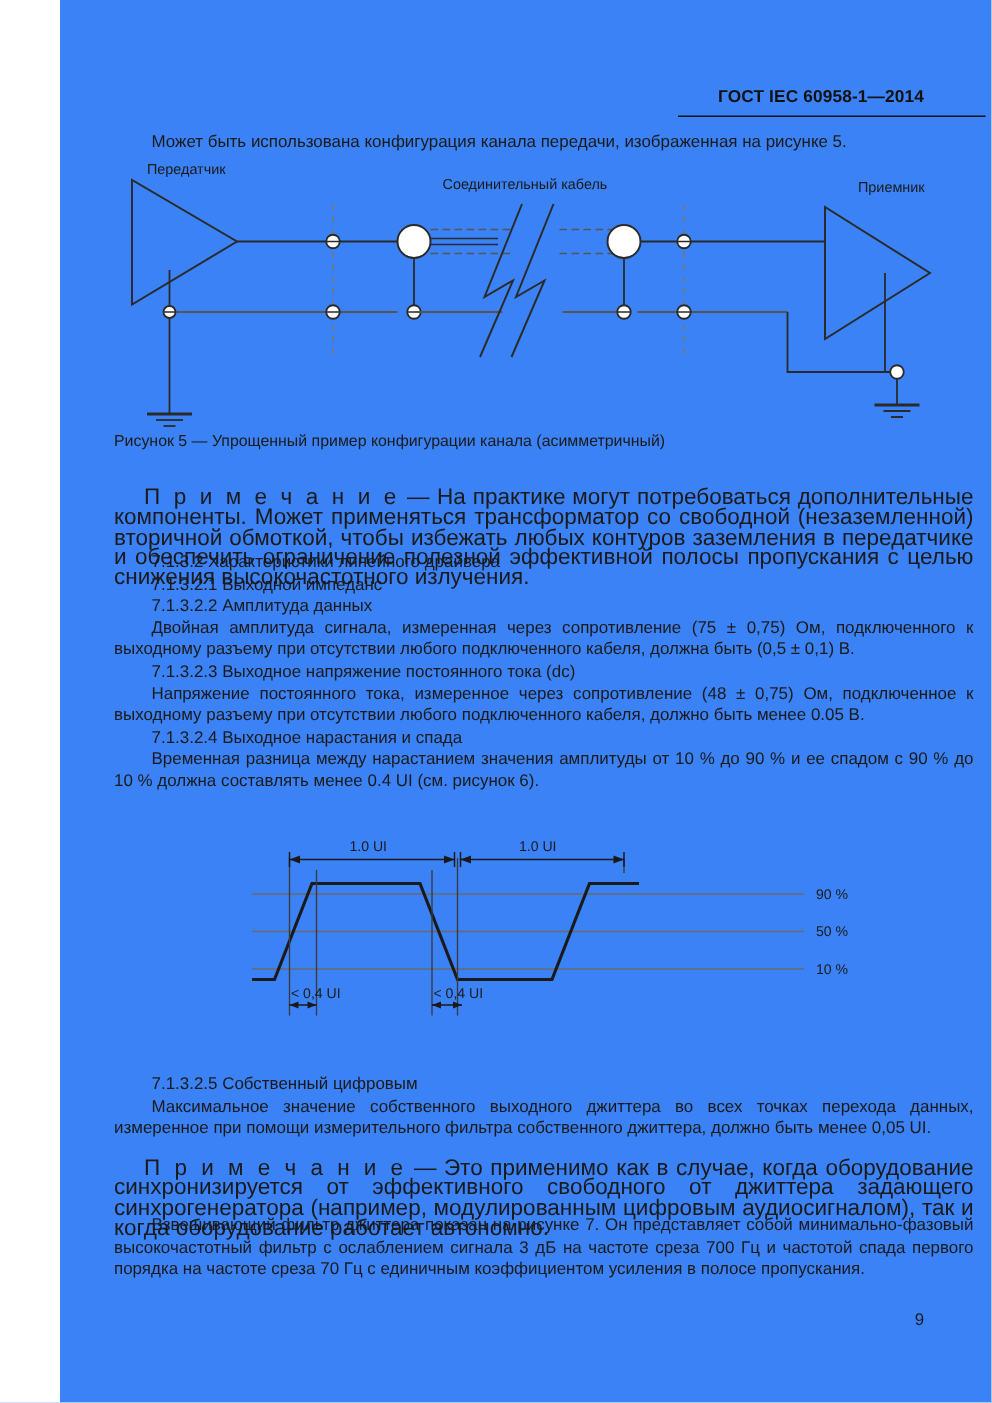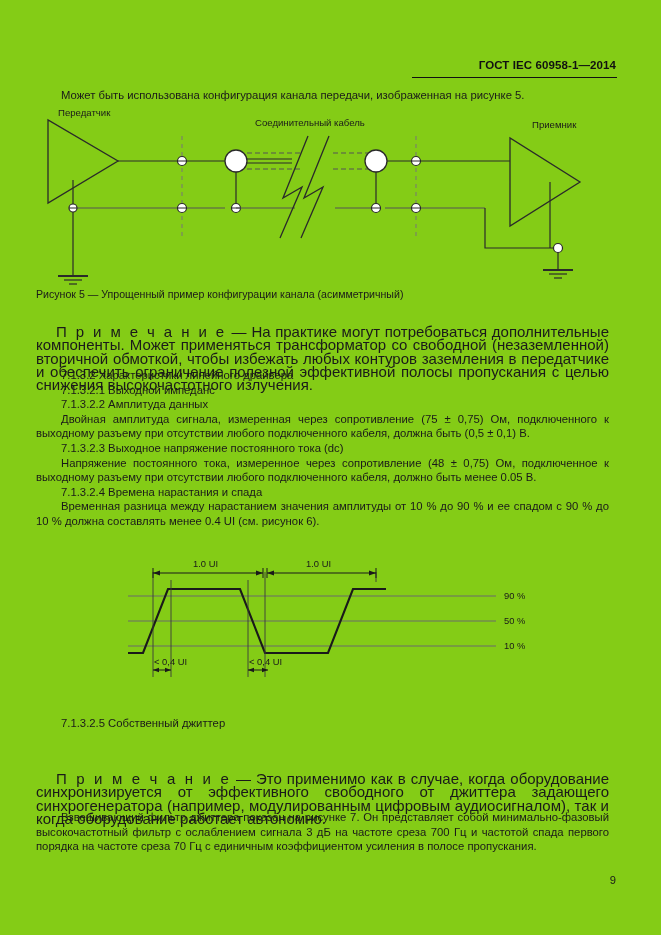--- a/index.html
+++ b/index.html
@@ -12,21 +12,22 @@
     height: 935px;
     position: relative;
     font-family: "Liberation Sans", sans-serif;
     color: #1a1a1a;
     overflow: hidden;
   }
 
   .page {
     position: absolute;
     inset: 0;
-    background: #84cc16;
+    background: #3b82f6;
+    margin-left: 40px;
   }
 
   
   .std-header {
     position: absolute;
     top: 59px;
     right: 45px;
     font-size: 11.5px;
     font-weight: bold;
     letter-spacing: 0.1px;
@@ -195,21 +196,21 @@
     </p>
   </div>
 
   <div class="body-col" style="top:368px;">
     <p class="heading">7.1.3.2 Характеристики линейного драйвера</p>
     <p class="heading">7.1.3.2.1 Выходной импеданс</p>
     <p class="heading">7.1.3.2.2 Амплитуда данных</p>
     <p class="txt indent">Двойная амплитуда сигнала, измеренная через сопротивление (75 ± 0,75) Ом, подключенного к выходному разъему при отсутствии любого подключенного кабеля, должна быть (0,5 ± 0,1) В.</p>
     <p class="heading">7.1.3.2.3 Выходное напряжение постоянного тока (dc)</p>
     <p class="txt indent">Напряжение постоянного тока, измеренное через сопротивление (48 ± 0,75) Ом, подключенное к выходному разъему при отсутствии любого подключенного кабеля, должно быть менее 0.05 В.</p>
-    <p class="heading">7.1.3.2.4 Времена нарастания и спада</p>
+    <p class="heading">7.1.3.2.4 Выходное нарастания и спада</p>
     <p class="txt indent">Временная разница между нарастанием значения амплитуды от 10 % до 90 % и ее спадом с 90 % до 10 % должна составлять менее 0.4 UI (см. рисунок 6).</p>
   </div>
 
   <svg id="fig6" width="420" height="130" viewBox="0 0 420 130">
 
     <line x1="0" y1="44" x2="368" y2="44" stroke="#6a6a6a" stroke-width="1"></line>
     <line x1="0" y1="69" x2="368" y2="69" stroke="#6a6a6a" stroke-width="1"></line>
     <line x1="0" y1="94" x2="368" y2="94" stroke="#6a6a6a" stroke-width="1"></line>
     <text x="376" y="47" class="wf-label">90 %</text>
     <text x="376" y="72" class="wf-label">50 %</text>
@@ -250,21 +251,22 @@
     <g>
       <line x1="120" y1="118" x2="140" y2="118" stroke="#1a1a1a" stroke-width="1"></line>
       <path d="M 120 118 L 126 115.7 L 126 120.3 Z" fill="#1a1a1a"></path>
       <path d="M 140 118 L 134 115.7 L 134 120.3 Z" fill="#1a1a1a"></path>
       <text x="121" y="113" class="wf-label">&lt; 0,4 UI</text>
     </g>
   </svg>
 
 
   <div class="body-col" style="top:716px;">
-    <p class="heading">7.1.3.2.5 Собственный джиттер</p>
+    <p class="heading">7.1.3.2.5 Собственный цифровым</p>
+    <p class="txt indent">Максимальное значение собственного выходного джиттера во всех точках перехода данных, измеренное при помощи измерительного фильтра собственного джиттера, должно быть менее 0,05 UI.</p>
   </div>
 
   <div class="body-col" style="top:757px;">
     <p class="note">
       <span style="display:inline-block;width:20px;"></span><span class="note-lead">П р и м е ч а н и е</span><span style="margin:0 5px;">—</span><span>Это применимо как в случае, когда оборудование синхронизируется от эффективного свободного от джиттера задающего синхрогенератора (например, модулированным цифровым аудиосигналом), так и когда оборудование работает автономно.</span>
     </p>
   </div>
 
   <div class="body-col" style="top:810px;">
     <p class="txt indent">Взвешивающий фильтр джиттера показан на рисунке 7. Он представляет собой минимально-фазовый высокочастотный фильтр с ослаблением сигнала 3 дБ на частоте среза 700 Гц и частотой спада первого порядка на частоте среза 70 Гц с единичным коэффициентом усиления в полосе пропускания.</p>

